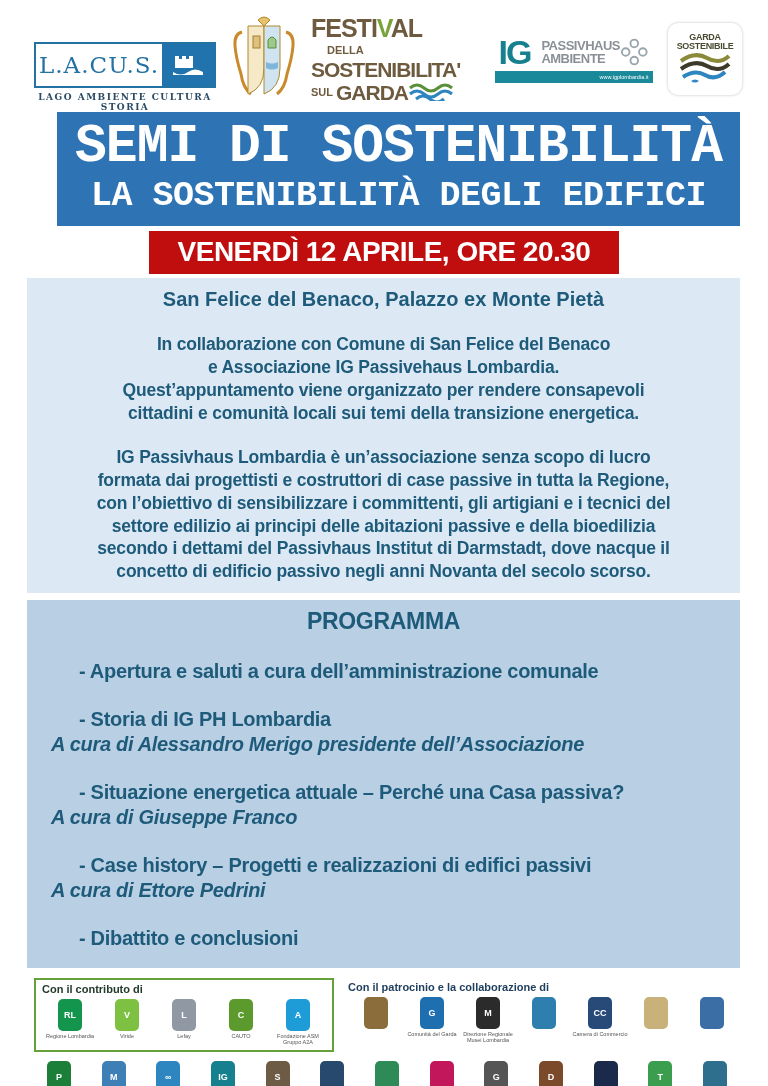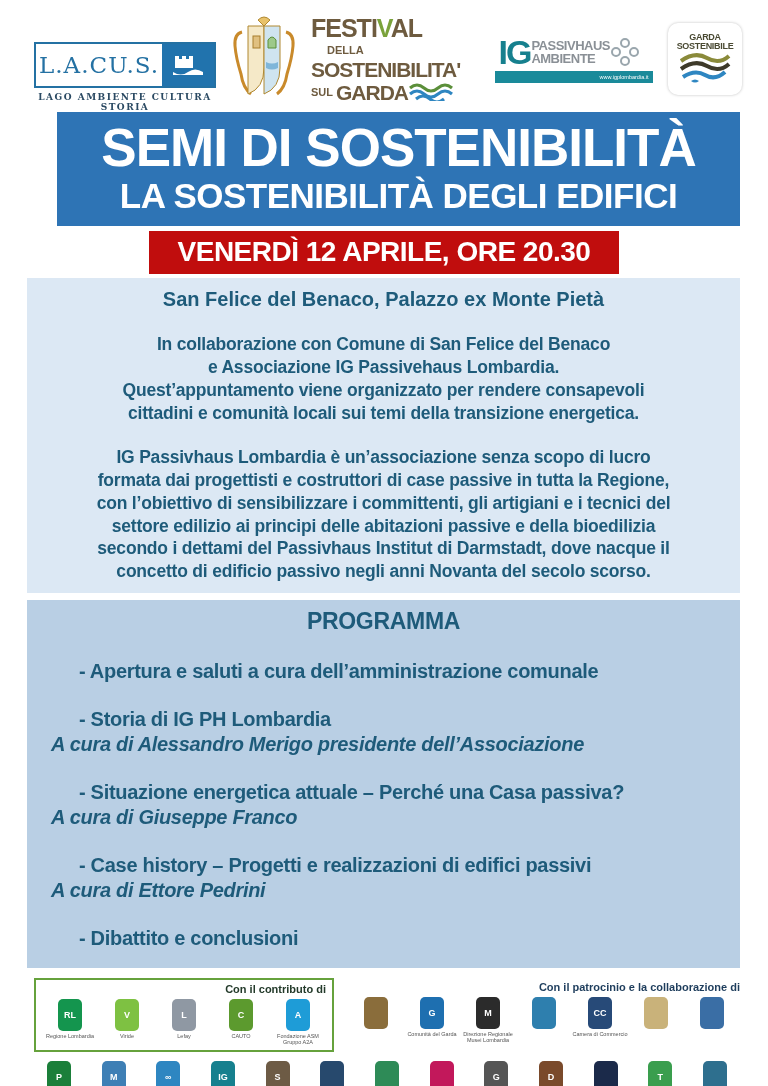--- a/index.html
+++ b/index.html
@@ -21,28 +21,28 @@
   .fest-l1{font-size:25px;font-weight:bold;color:#6e5b3f;letter-spacing:-1px;}
   .fest-v{color:#7aa23b;}
   .fest-della{font-size:11px;font-weight:bold;color:#6e5b3f;margin-left:16px;}
   .fest-l2{font-size:21px;font-weight:bold;color:#6e5b3f;letter-spacing:-1px;margin-top:2px;}
   .fest-l3{display:flex;align-items:center;margin-top:2px;}
   .fest-sul{font-size:11px;font-weight:bold;color:#6e5b3f;margin-right:3px;}
   .fest-garda{font-size:21px;font-weight:bold;color:#6e5b3f;letter-spacing:-1px;}
   .igph{width:158px;}
   .igph-top{display:flex;align-items:center;background:#fff;padding:2px 4px;}
   .igph-ig{font-size:34px;font-weight:bold;color:#16808e;letter-spacing:-2px;line-height:.9;}
-  .igph-txt{font-size:13px;color:#8a9096;font-weight:bold;line-height:1;margin-left:1px;letter-spacing:-.5px;}
+  .igph-txt{font-size:13px;color:#8a9096;font-weight:bold;line-height:1;margin-left:11px;letter-spacing:-.5px;}
   .igph-bar{background:#1a8a9a;color:#fff;font-size:5.5px;text-align:right;padding:3px 4px;margin-top:2px;}
   .gs{width:74px;height:72px;border-radius:10px;box-shadow:0 0 3px rgba(0,0,0,.25);
       display:flex;flex-direction:column;align-items:center;justify-content:center;background:#fff;}
   .gs-t{font-size:9px;font-weight:bold;color:#4a4a33;line-height:1;text-align:center;letter-spacing:-.3px;}
 
   
-  .title-banner{margin:2px 28px 0 57px;background:#2e74b5;color:#fff;text-align:center;padding:8px 18px 12px;}
+  .title-banner{margin:2px 28px 0 57px;background:#2e74b5;color:#fff;text-align:center;padding:8px 18px 12px;font-family:Liberation Mono, monospace;}
   .t1{font-size:53px;font-weight:bold;letter-spacing:-1px;line-height:1.05;}
   .t2{font-size:35px;font-weight:bold;letter-spacing:-.5px;line-height:1.05;margin-top:2px;}
   .date-banner{width:470px;margin:5px auto 0;background:#c00d0d;color:#fff;font-size:28px;
                font-weight:bold;text-align:center;padding:5px 0 6px;letter-spacing:-.5px;}
 
   
   .body-section{margin:4px 28px 0 27px;background:#dce8f4;color:#1e5b7a;text-align:center;
                 padding:8px 14px 10px;}
   .venue{font-size:20px;font-weight:bold;margin:2px 0 0;}
   .para{font-size:17.5px;font-weight:bold;line-height:1.3;white-space:pre-line;margin-top:22px;
@@ -52,21 +52,21 @@
   .programma{margin:7px 28px 0 27px;background:#b9cfe4;color:#1e5b7a;padding:8px 18px 18px;}
   .prog-title{text-align:center;font-size:23px;font-weight:bold;letter-spacing:-.3px;}
   .prog-item-title{font-size:20px;font-weight:bold;padding-left:34px;margin-top:25px;letter-spacing:-.3px;}
   .prog-item-cur{font-size:20px;font-weight:bold;font-style:italic;padding-left:6px;margin-top:2px;
                  letter-spacing:-.3px;}
 
   
   .footer{padding:10px 28px 0 34px;}
   .footer-top{display:flex;align-items:flex-start;}
   .contrib-box{border:2px solid #66a23c;width:322px;padding:3px 6px 5px;box-sizing:border-box;}
-  .sec-title{text-align:right;font-size:11px;font-weight:bold;color:#233a2a;}
+  .sec-title{text-align:left;font-size:11px;font-weight:bold;color:#233a2a;}
   .patro{flex:1;margin-left:14px;}
   .patro .sec-title{color:#1e3d5c;margin-top:3px;}
   .logo-row{display:flex;justify-content:space-between;align-items:flex-start;margin-top:4px;}
   .chip{display:flex;flex-direction:column;align-items:center;width:56px;}
   .chip-ic{width:24px;height:32px;border-radius:5px;color:#fff;font-size:9px;font-weight:bold;
            display:flex;align-items:center;justify-content:center;}
   .chip-label{font-size:5.5px;color:#555;text-align:center;line-height:1.1;margin-top:2px;max-width:56px;}
   .footer-mid,.footer-bot{display:flex;justify-content:space-between;align-items:flex-start;margin-top:9px;}
   .footer-mid .chip,.footer-bot .chip{width:50px;}
 </style>

